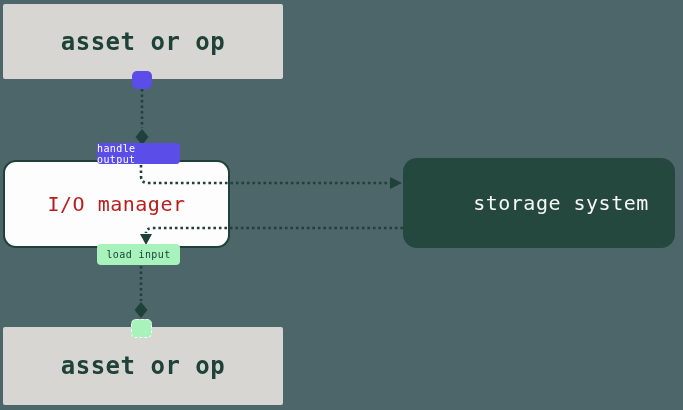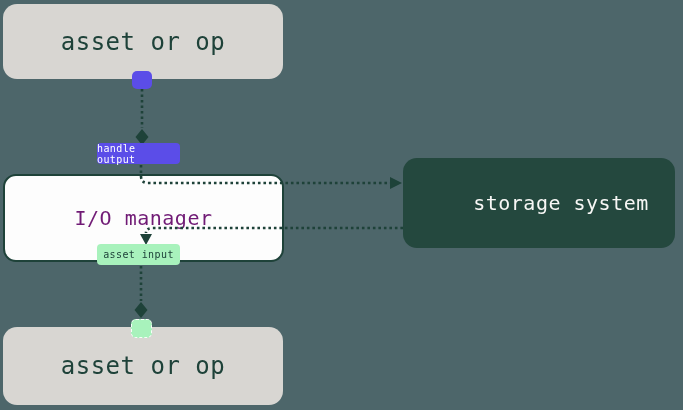--- a/index.html
+++ b/index.html
@@ -21,36 +21,37 @@
     align-items: center;
     justify-content: center;
     box-sizing: border-box;
     z-index: 1;
   }
   .node-asset {
     left: 3px;
     width: 280px;
     height: 75px;
     background: #d8d6d2;
-    border-radius: 14px;
+    border-radius: 2px;
     color: #1e4239;
     font-size: 24px;
     letter-spacing: 0.5px;
+    font-weight: bold;
   }
   .node-asset.top { top: 4px; }
   .node-asset.bottom { top: 327px; height: 78px; }
   .node-io {
     left: 3px;
-    top: 174px;
-    width: 281px;
+    top: 160px;
+    width: 227px;
     height: 88px;
     background: #fdfdfd;
     border: 2px solid #1e4239;
     border-radius: 13px;
-    color: #701a75;
+    color: #b91c1c;
     font-size: 20px;
     letter-spacing: 0.5px;
   }
   .node-storage {
     left: 403px;
     top: 158px;
     width: 272px;
     height: 90px;
     background: #24483e;
     border-radius: 14px;
@@ -155,16 +156,16 @@
     <polygon class="edge-head" points="141,302 147.5,310 141,318 134.5,310"></polygon>
   </svg>
 
   <div class="port port-output"></div>
   <div class="port port-input"></div>
 
   <div class="edge-label handle-output">
     <span>handle output</span>
   </div>
   <div class="edge-label load-input">
-    <span>asset input</span>
+    <span>load input</span>
   </div>
 
 </div>
 
 </body></html>

